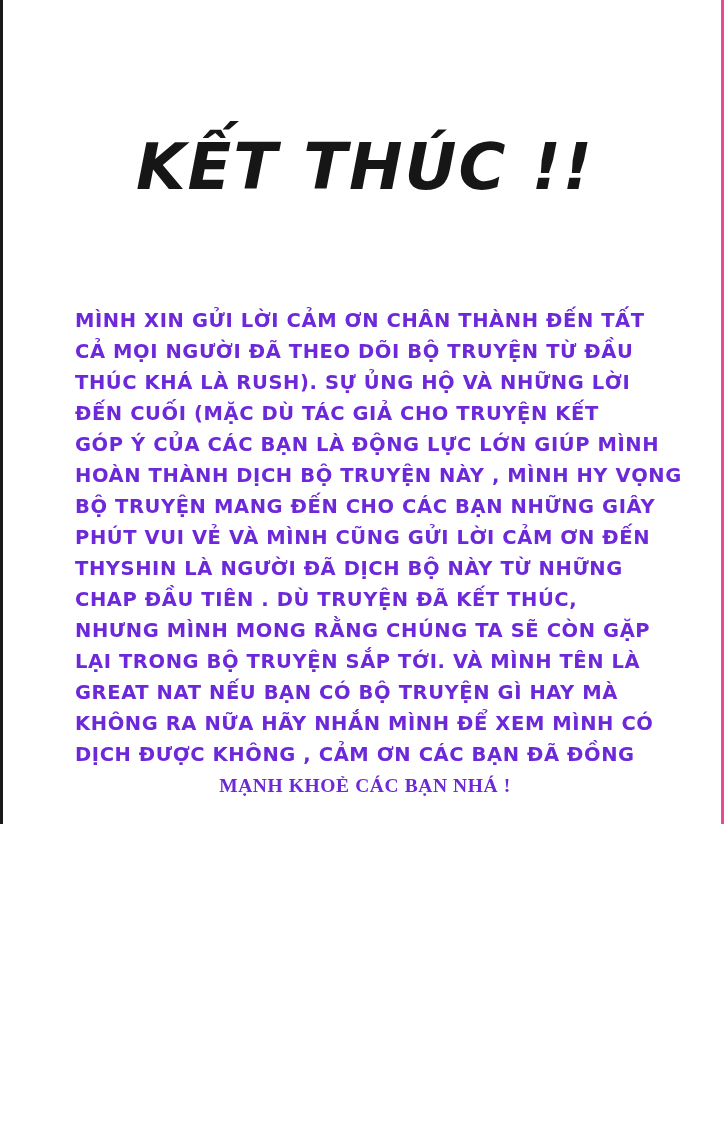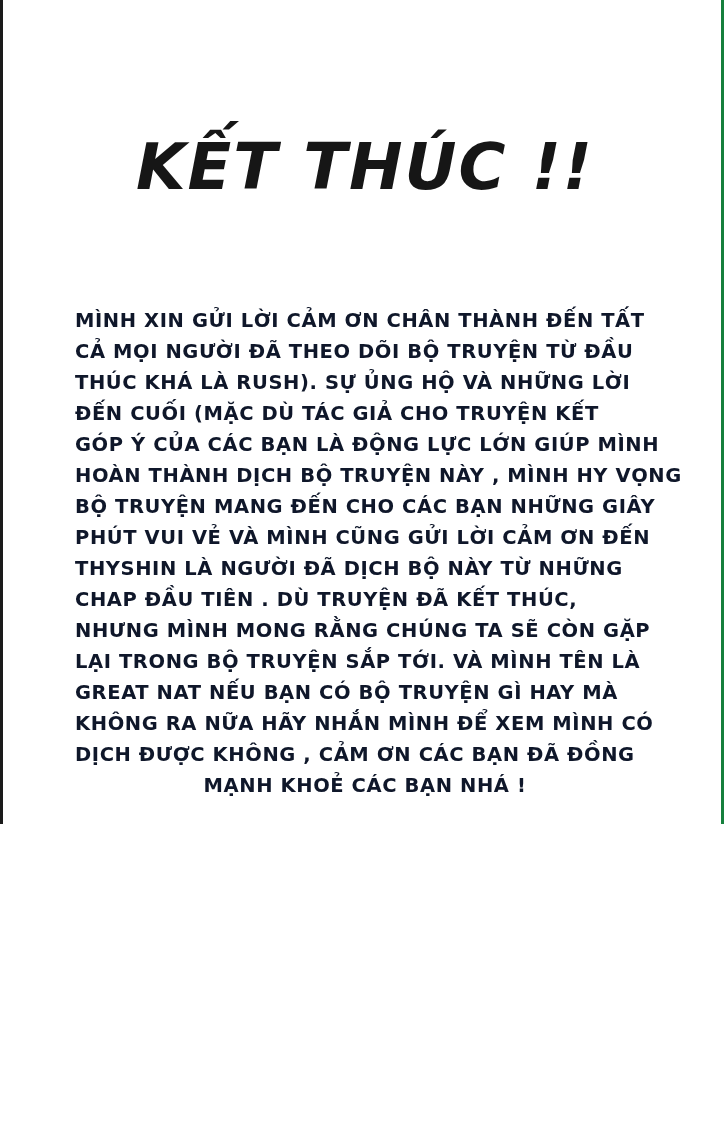--- a/index.html
+++ b/index.html
@@ -17,21 +17,21 @@
   }
   .page {
     position: absolute;
     left: 0;
     top: 0;
     width: 724px;
     height: 824px;
     background: #ffffff;
     box-sizing: border-box;
     border-left: 3px solid #1a1a1a;
-    border-right: 3px solid #15803d;
+    border-right: 3px solid #ec4899;
   }
   .title {
     position: absolute;
     left: 0;
     top: 130px;
     width: 724px;
     text-align: center;
     font-family: "DejaVu Sans", sans-serif;
     font-size: 64px;
     font-weight: 700;
@@ -44,29 +44,30 @@
     position: absolute;
     left: 72px;
     top: 305px;
     width: 580px;
     font-family: "DejaVu Sans", sans-serif;
     font-size: 19.5px;
     font-weight: 700;
     line-height: 31px;
     letter-spacing: 0.6px;
     text-transform: uppercase;
-    color: #0f172a;
+    color: #6d28d9;
     text-align: left;
   }
   .body-text .line {
     display: block;
     white-space: nowrap;
   }
   .body-text .line.center {
     text-align: center;
+    font-family: Liberation Serif, serif;
   }
 </style>
 </head>
 <body>
 
 <div class="page">
 
   <div class="title">KẾT THÚC !!</div>
 
   <div class="body-text">

